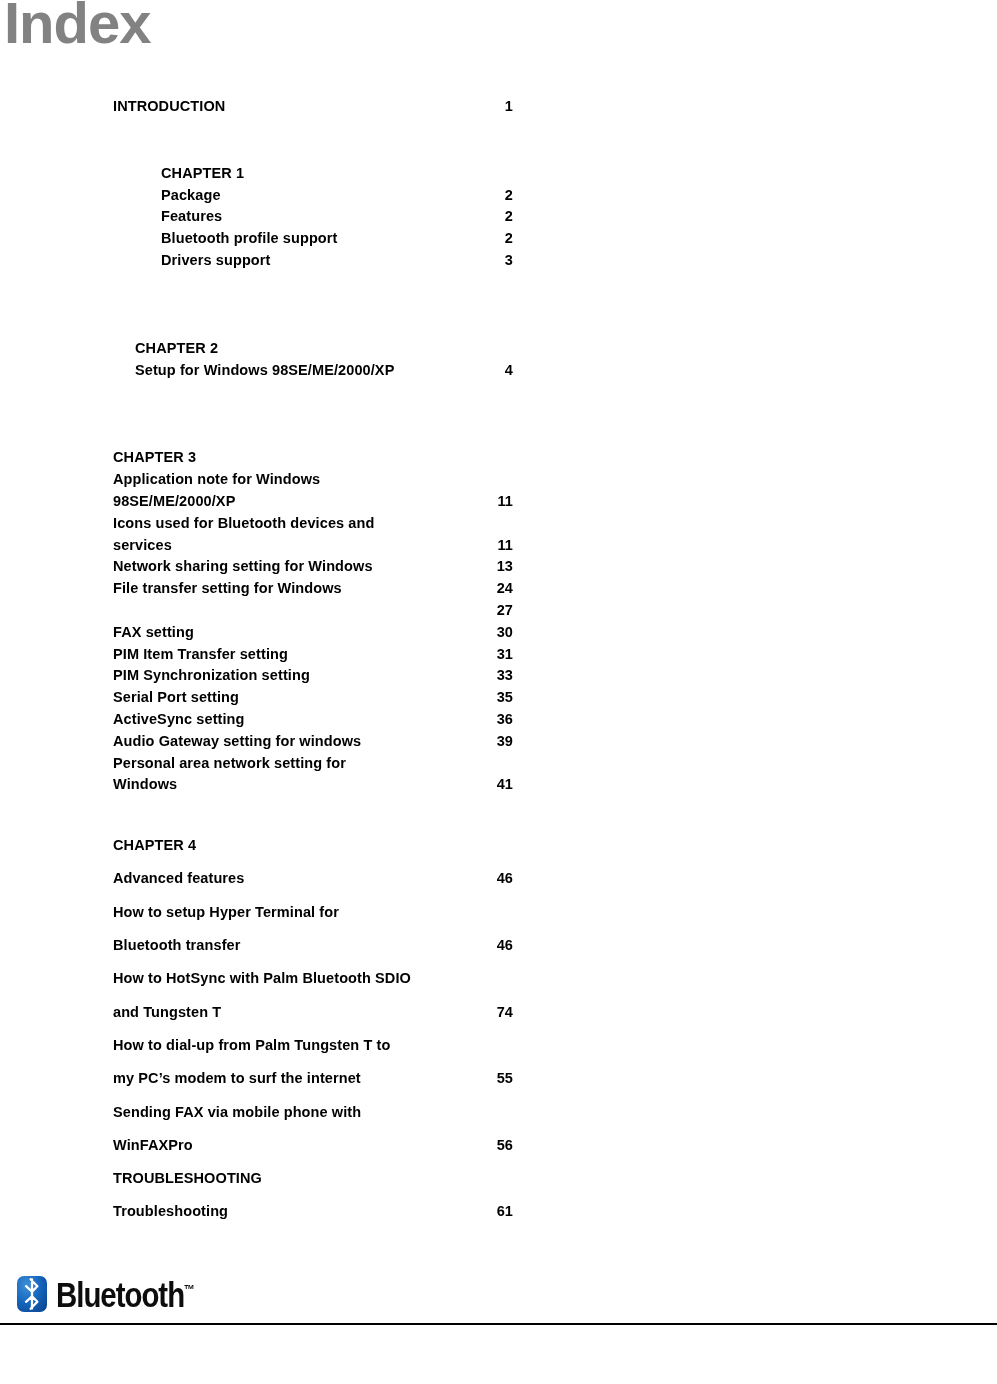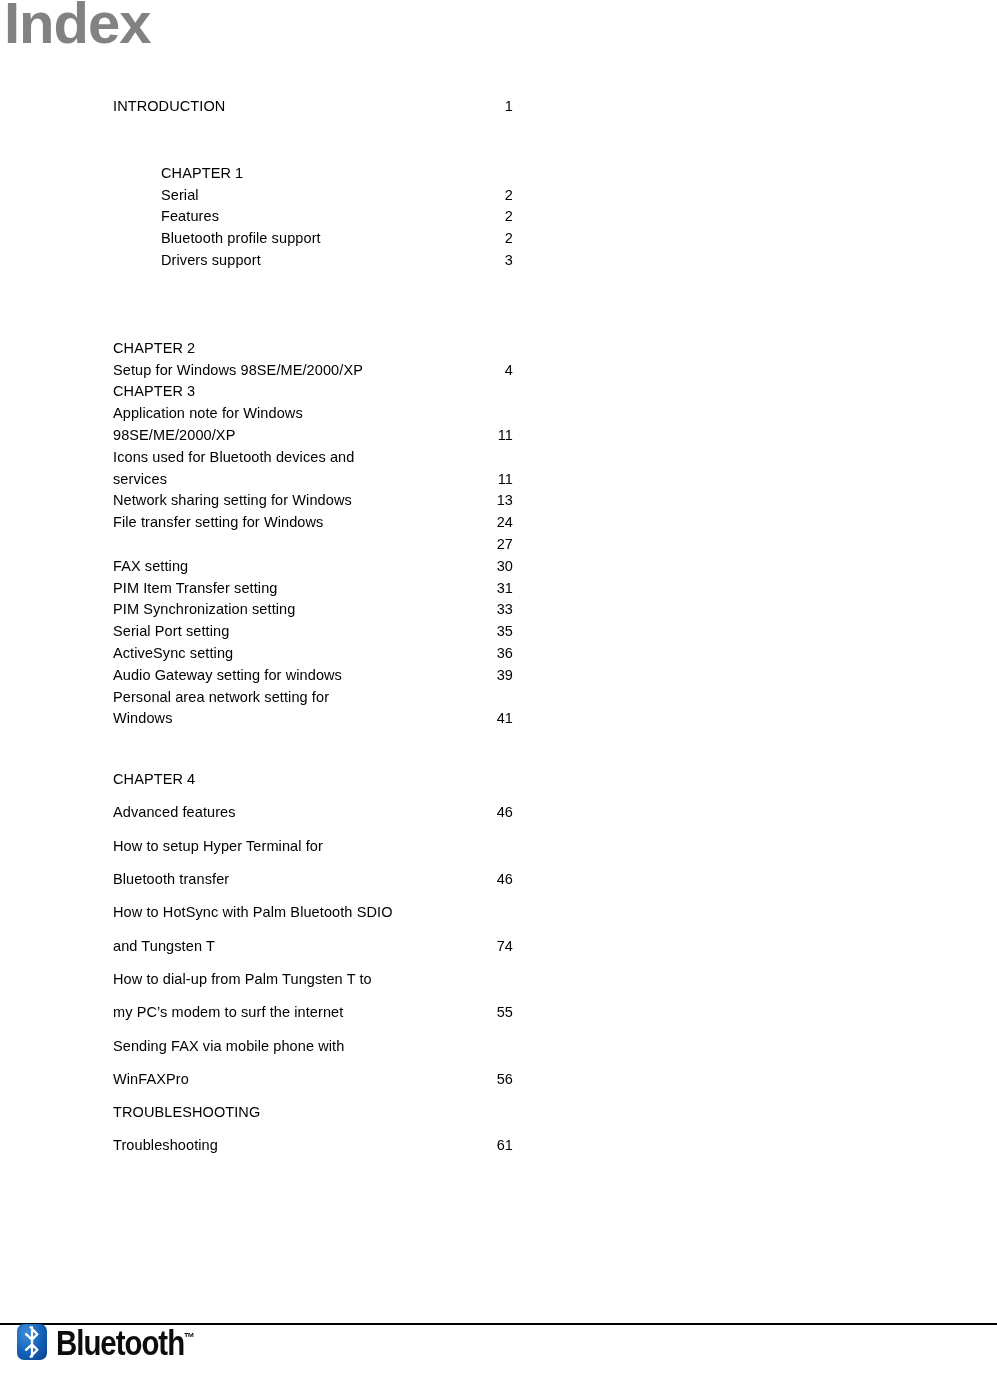--- a/index.html
+++ b/index.html
@@ -37,62 +37,62 @@
     width: 400px;
   }
 
   .toc-group { }
 
   
   .entry {
     display: flex;
     align-items: baseline;
     font-size: 14.5px;
-    font-weight: normal;
+    font-weight: bold;
     letter-spacing: 0.1px;
     white-space: nowrap;
   }
   .entry .label { flex: 0 0 auto; }
   .entry .spacer { flex: 1 1 auto; }
   .entry .page {
     flex: 0 0 auto;
     text-align: right;
     width: 26px;
   }
   .entry.no-page .page { visibility: hidden; }
 
   
   .tight .entry { line-height: 21.8px; }
   
   .loose .entry { line-height: 33.3px; }
 
   
   .g-intro   { margin-top: 0px; }
   .g-ch1     { margin-top: 45px; margin-left: 48px; }
-  .g-ch2     { margin-top: 66px; }
-  .g-ch3     { }
+  .g-ch2     { margin-top: 66px; margin-left: 22px; }
+  .g-ch3     { margin-top: 66px; }
   .g-ch4     { margin-top: 33px; }
   .g-trouble { }
 
   
   .loose .entry .page { width: 29px; }
 
   
   .footer-rule {
     position: absolute;
     left: 0;
     top: 1323px;
     width: 997px;
     height: 2px;
     background: #000000;
   }
   .footer-logo {
     position: absolute;
     left: 17px;
-    top: 1324px;
+    top: 1276px;
     display: flex;
     align-items: center;
     justify-content: flex-end;
   }
   .bt-mark {
     width: 30px;
     height: 36px;
     border-radius: 7px;
     background: radial-gradient(ellipse at 32% 26%, #3f8fd8 0%, #1565bd 48%, #0a3f86 100%);
     position: relative;
@@ -131,21 +131,21 @@
         <span class="page">1</span>
       </div>
     </div>
     <div class="toc-group tight g-ch1">
       <div class="entry no-page">
         <span class="label">CHAPTER 1</span>
         <span class="spacer"></span>
         <span class="page"></span>
       </div>
       <div class="entry">
-        <span class="label">Serial</span>
+        <span class="label">Package</span>
         <span class="spacer"></span>
         <span class="page">2</span>
       </div>
       <div class="entry">
         <span class="label">Features</span>
         <span class="spacer"></span>
         <span class="page">2</span>
       </div>
       <div class="entry">
         <span class="label">Bluetooth profile support</span>

